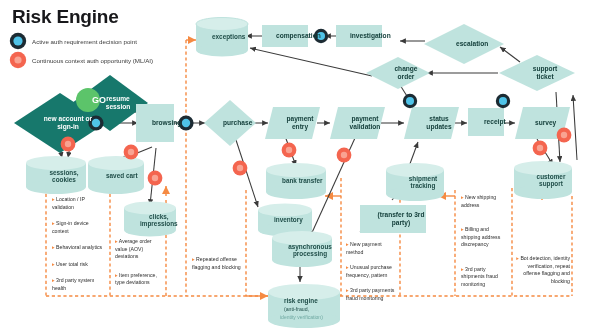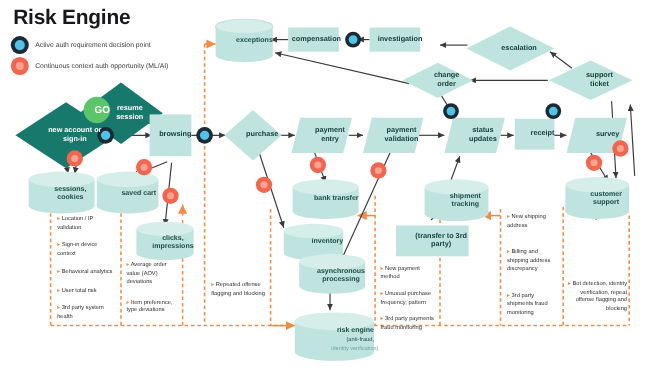--- a/index.html
+++ b/index.html
@@ -1,21 +1,21 @@
 <!DOCTYPE html>
 <html><head>
 <meta charset="utf-8">
 <style>
   html,body{margin:0;padding:0;background:#ffffff;}
   body{width:600px;height:334px;position:relative;overflow:hidden;
        font-family:"Liberation Sans","DejaVu Sans",sans-serif;color:#2b2b2b;}
   #canvas{position:absolute;left:0;top:0;width:600px;height:334px;}
   svg.layer{position:absolute;left:0;top:0;width:600px;height:334px;overflow:visible;}
   .node{position:absolute;box-sizing:border-box;display:flex;align-items:center;
-        justify-content:flex-end;text-align:center;line-height:1.15;padding-left:16px;}
+        justify-content:flex-start;text-align:center;line-height:1.15;padding-left:16px;}
   .node span{display:block;}
   .title{position:absolute;left:12px;top:6px;font-size:19px;font-weight:bold;color:#18181b;letter-spacing:-0.2px;}
   .legend-text{position:absolute;font-size:6.2px;color:#3a3a3a;white-space:nowrap;}
   .ann{position:absolute;font-size:5.2px;color:#2d2d2d;line-height:1.45;width:72px;}
   .ann.right{text-align:right;}
   .db-label{font-size:6.4px;font-weight:bold;color:#1f4d48;}
   .node-label{font-size:6.6px;font-weight:bold;color:#15403c;}
   .node-label.dark{color:#ffffff;}
   .sub{font-size:5.2px;font-weight:normal;color:#1f4d48;}
   .sub2{font-size:5.0px;font-weight:normal;color:#6fa9a2;}

